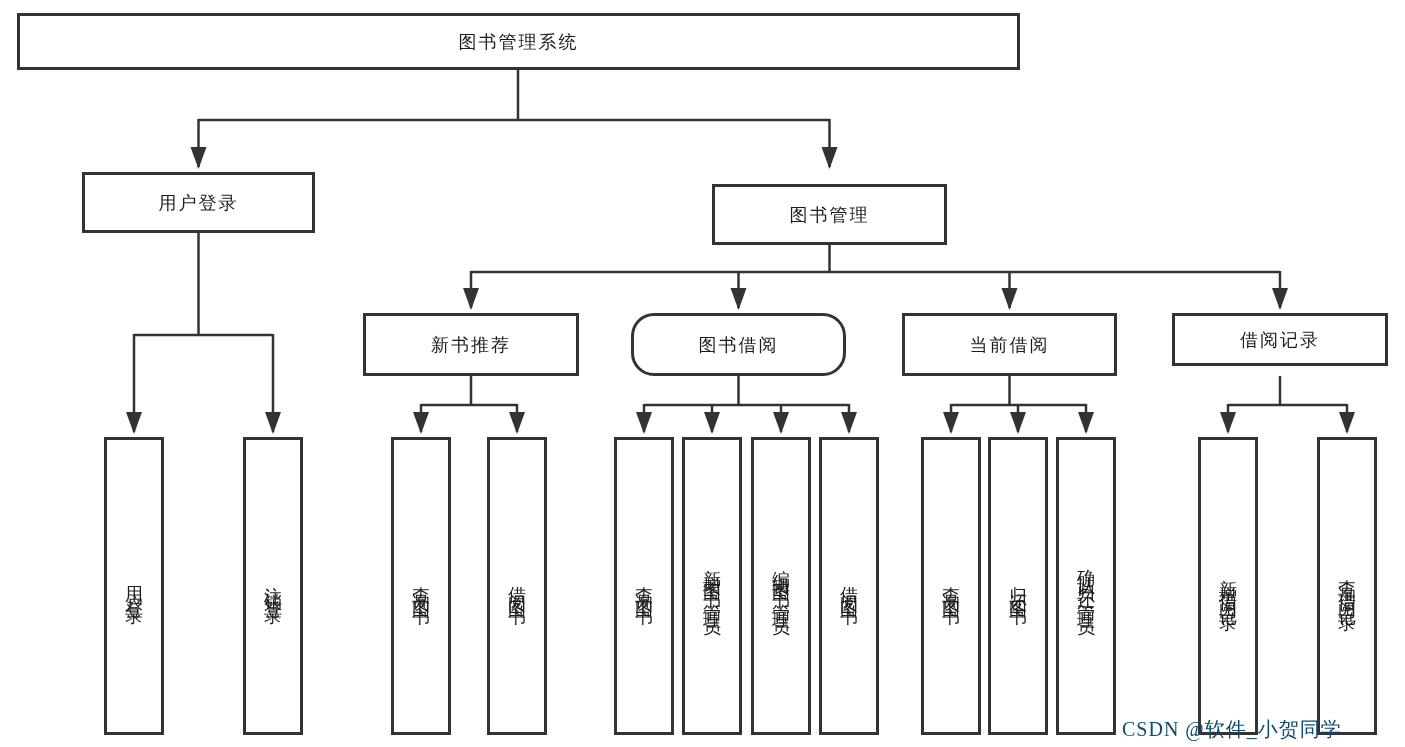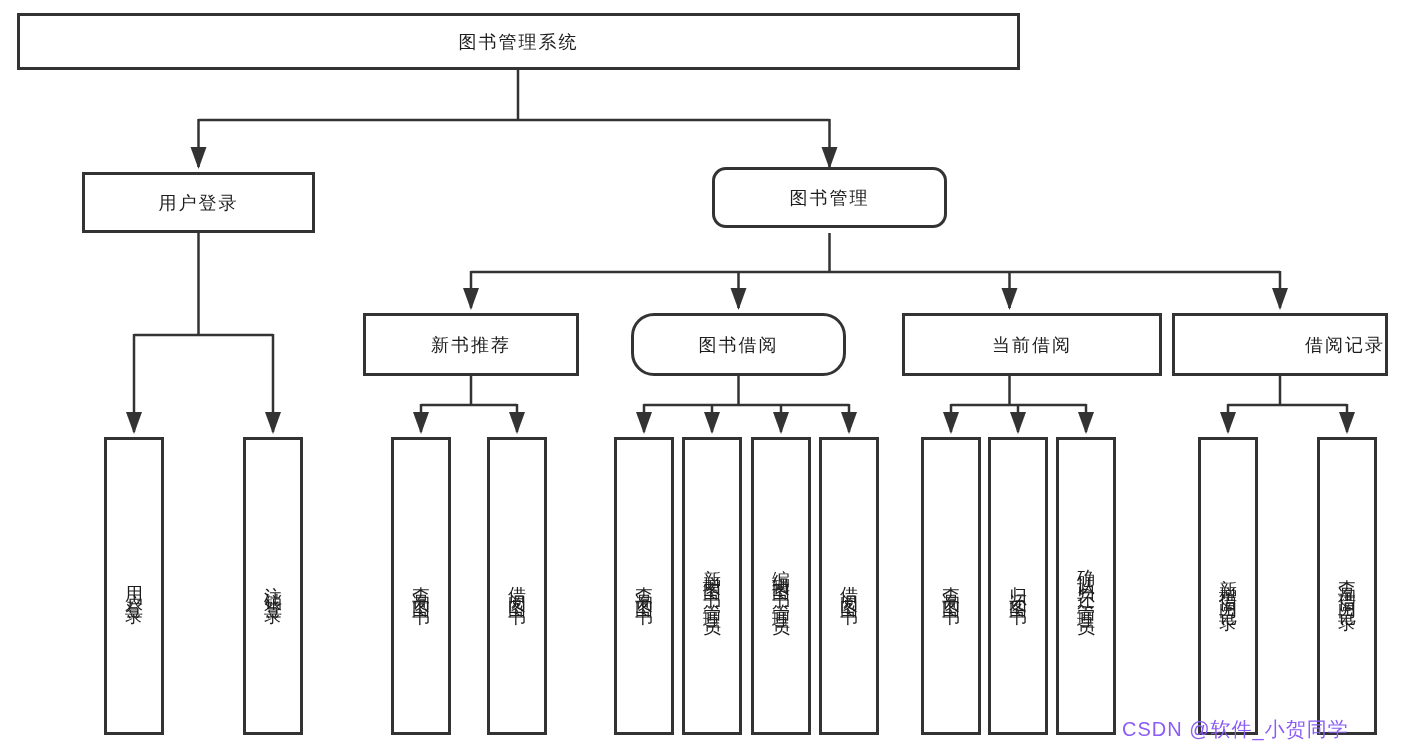--- a/index.html
+++ b/index.html
@@ -52,47 +52,48 @@
     z-index: 2;
   }
   .vbox span {
     writing-mode: vertical-rl;
     letter-spacing: 7px;
     line-height: 1;
     max-height: 280px;
   }
   .root-box    { left: 17px;  top: 13px;  width: 1003px; height: 57px; }
   .lvl2-a      { left: 82px;  top: 172px; width: 233px;  height: 61px; }
-  .lvl2-b      { left: 712px; top: 167px; width: 235px;  height: 61px; border-radius: 14px; }
+  .lvl2-b      { left: 712px; top: 184px; width: 235px;  height: 61px; }
   .lvl3-a      { left: 363px;  top: 313px; width: 216px; height: 63px; align-items: center; }
   .lvl3-b      { left: 631px;  top: 313px; width: 215px; height: 63px; border-radius: 23px; }
-  .lvl3-c      { left: 902px;  top: 313px; width: 260px; height: 63px; }
-  .lvl3-d      { left: 1172px; top: 313px; width: 216px; height: 63px; justify-content: flex-end; }
+  .lvl3-c      { left: 902px;  top: 313px; width: 215px; height: 63px; }
+  .lvl3-d      { left: 1172px; top: 313px; width: 216px; height: 53px; }
   .leaf-1  { left: 104px;  }
   .leaf-2  { left: 243px;  }
   .leaf-3  { left: 391px;  }
   .leaf-4  { left: 487px;  }
   .leaf-5  { left: 614px;  }
   .leaf-6  { left: 682px;  }
   .leaf-7  { left: 751px;  }
   .leaf-8  { left: 819px;  }
   .leaf-9  { left: 921px;  }
   .leaf-10 { left: 988px;  }
   .leaf-11 { left: 1056px; }
   .leaf-12 { left: 1198px; }
   .leaf-13 { left: 1317px; }
   .watermark {
     position: absolute;
     left: 1122px;
     top: 716px;
     font-size: 20px;
-    color: #8b5cf6;
+    color: #0c4a6e;
     letter-spacing: 1px;
     white-space: nowrap;
     z-index: 5;
+    font-family: Liberation Serif, serif;
   }
 </style>
 </head>
 <body>
 
 <div class="canvas">
 
   <svg class="wires" width="1405" height="747" viewBox="0 0 1405 747">
     <defs>
       <marker id="arrow" markerUnits="userSpaceOnUse" markerWidth="26" markerHeight="18" refX="20" refY="8" orient="auto">

